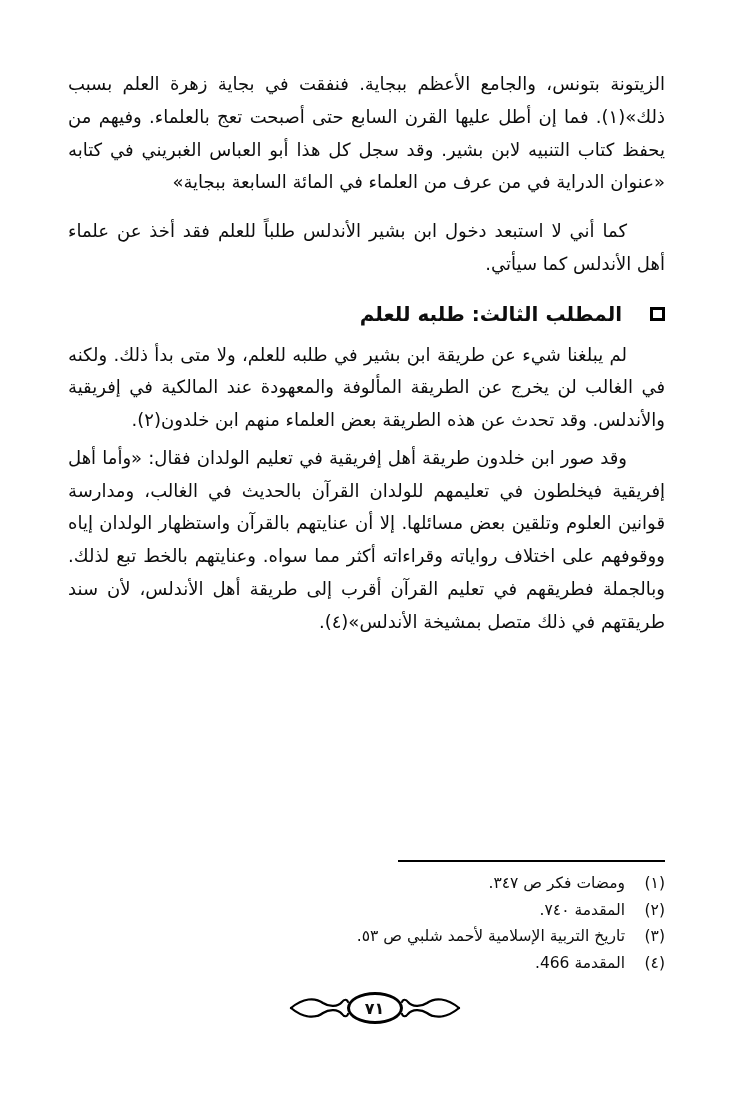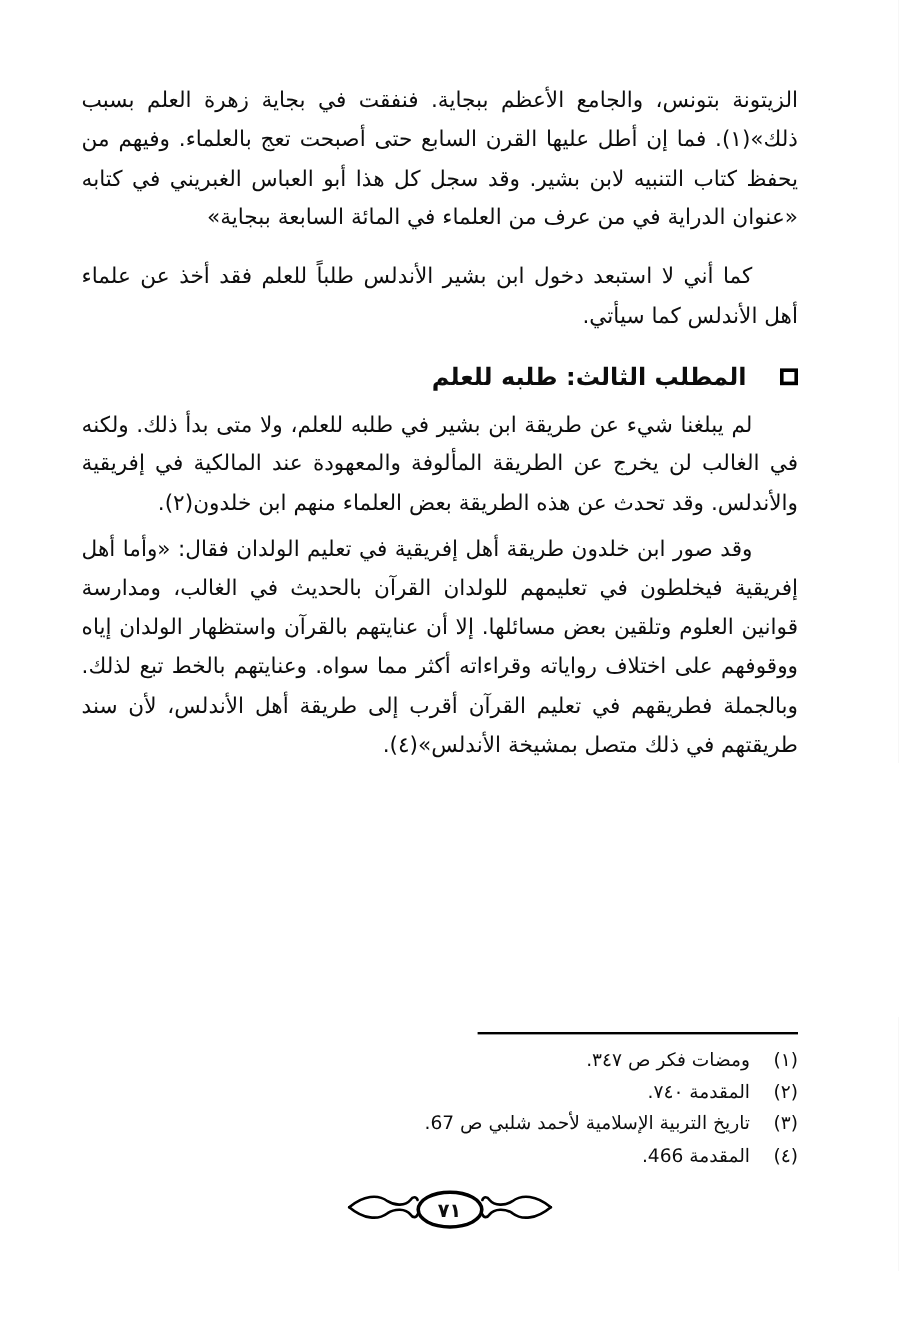--- a/index.html
+++ b/index.html
@@ -58,21 +58,21 @@
     gap: 10px;
     font-size: 15.5px;
     line-height: 1.72;
   }
   .fn-marker { flex: 0 0 auto; min-width: 30px; }
   .fn-text { flex: 1; }
   .page-number-ornament {
     position: absolute;
     top: 992px; left: 0; right: 0;
     display: flex;
-    align-items: flex-start;
+    align-items: center;
     justify-content: center;
     gap: 0;
   }
   .flourish { display: block; }
   .flourish.mirrored { transform: scaleX(-1); }
   .page-oval {
     display: inline-flex;
     align-items: center;
     justify-content: center;
     width: 56px; height: 32px;
@@ -114,21 +114,21 @@
       <li class="footnote">
         <span class="fn-marker">(١)</span>
         <span class="fn-text">ومضات فكر ص ٣٤٧.</span>
       </li>
       <li class="footnote">
         <span class="fn-marker">(٢)</span>
         <span class="fn-text">المقدمة ٧٤٠.</span>
       </li>
       <li class="footnote">
         <span class="fn-marker">(٣)</span>
-        <span class="fn-text">تاريخ التربية الإسلامية لأحمد شلبي ص 67.</span>
+        <span class="fn-text">تاريخ التربية الإسلامية لأحمد شلبي ص ٥٣.</span>
       </li>
       <li class="footnote">
         <span class="fn-marker">(٤)</span>
         <span class="fn-text">المقدمة 466.</span>
       </li>
     </ol>
   </footer>
 
   <div class="page-number-ornament">
     <svg class="flourish" width="62" height="28" viewBox="0 0 62 28" aria-hidden="true">

